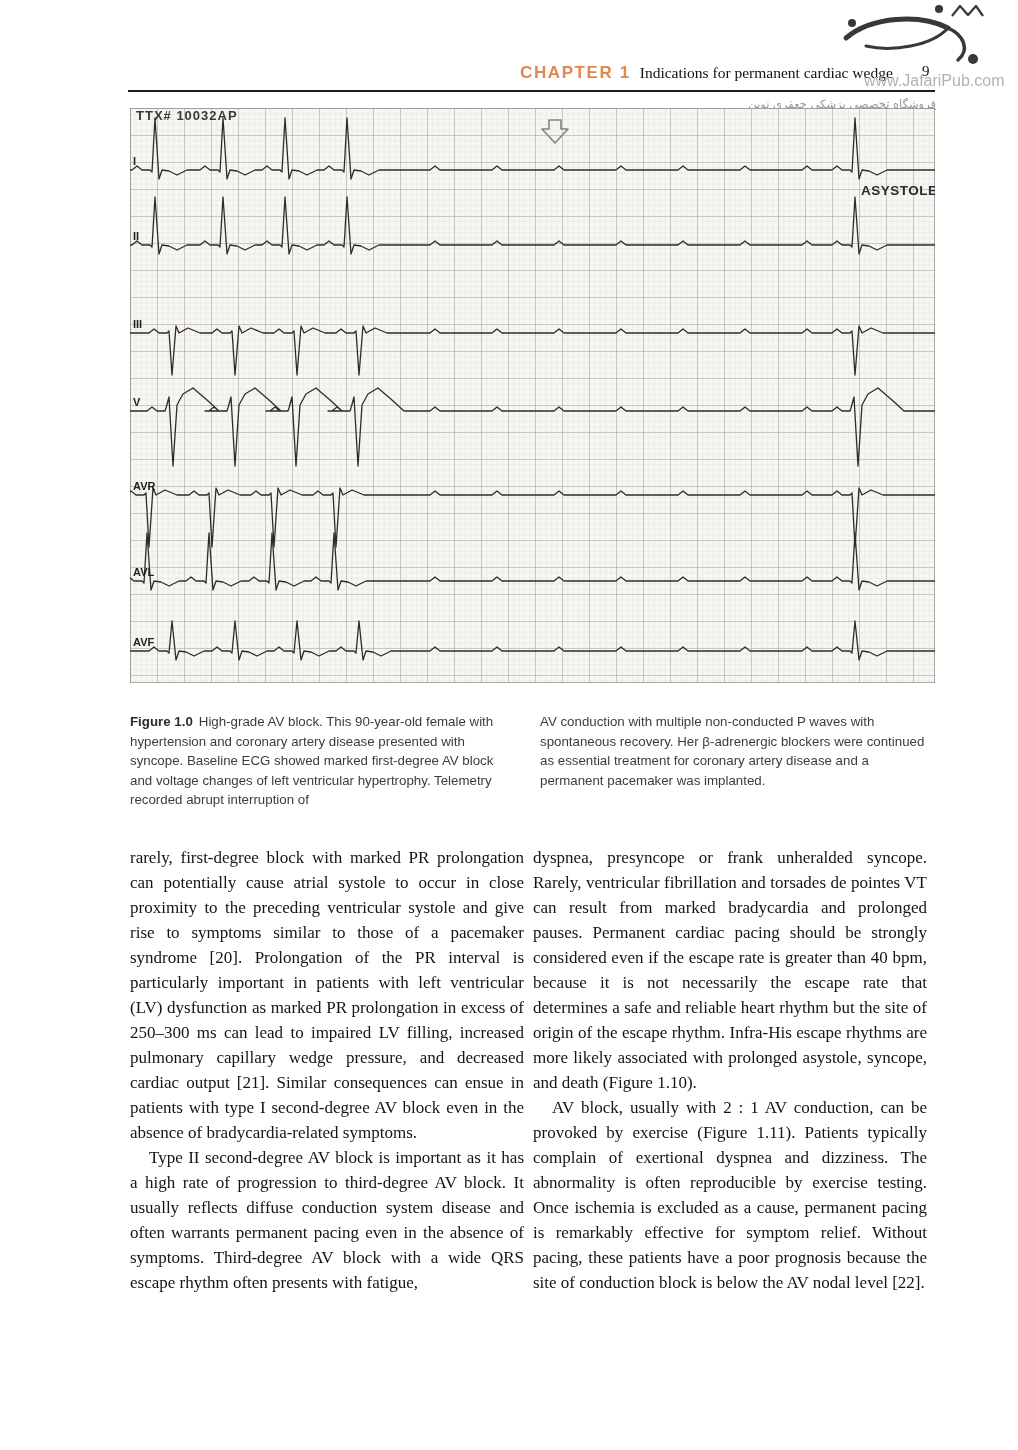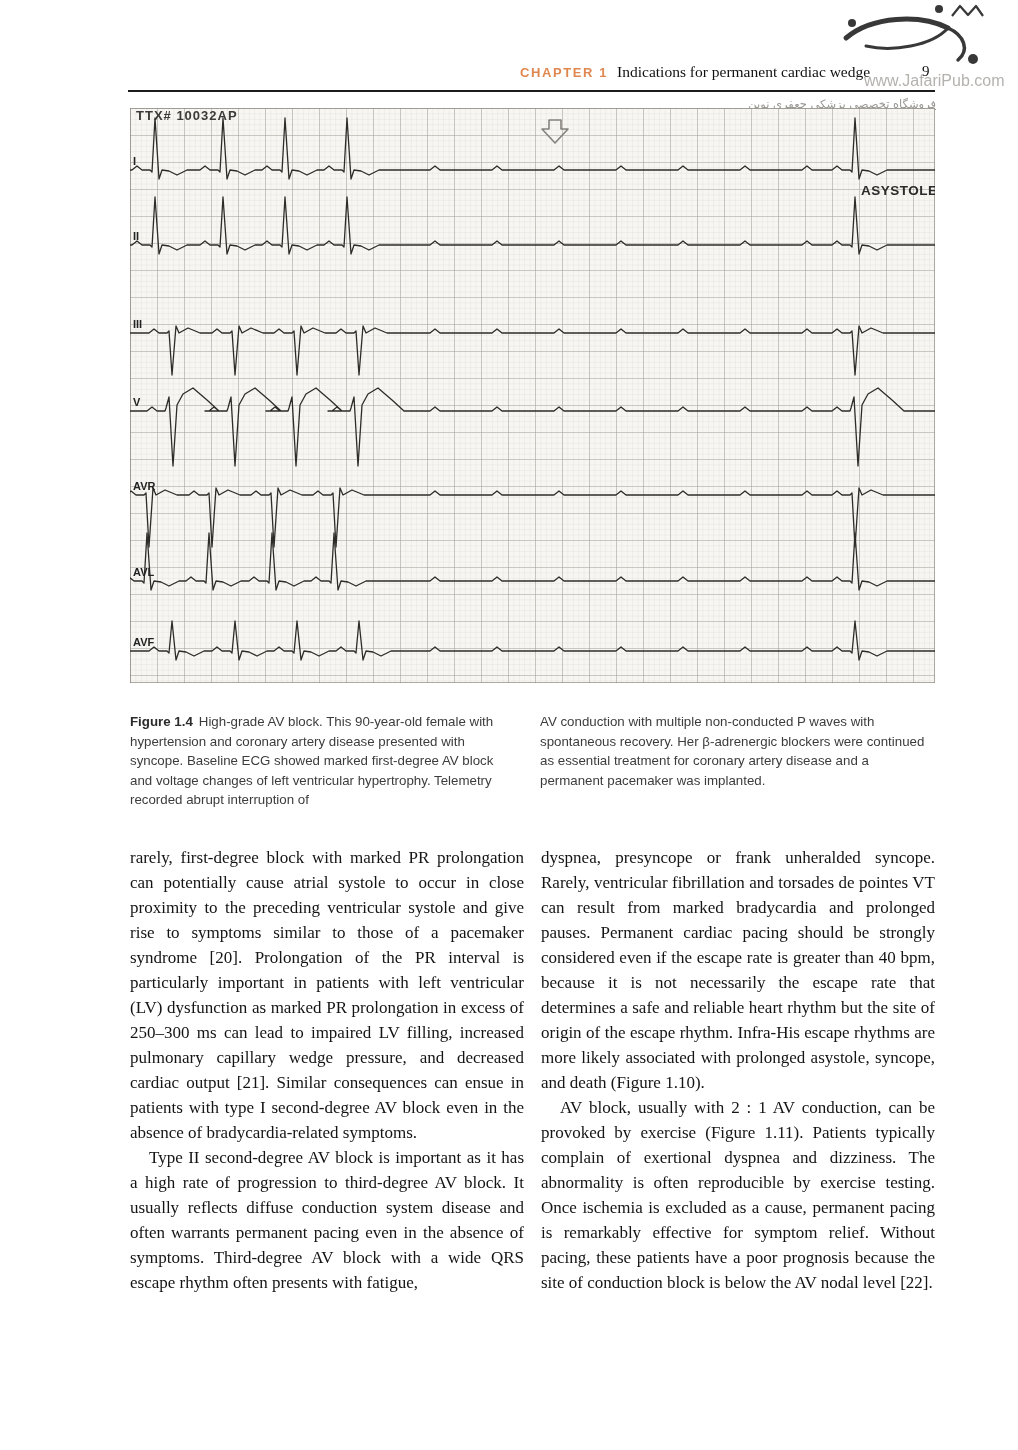--- a/index.html
+++ b/index.html
@@ -1,21 +1,21 @@
 <!DOCTYPE html>
 <html><head>
 <meta charset="utf-8">
 <style>
   html,body{margin:0;padding:0;background:#ffffff;}
   .page{position:relative;width:1018px;height:1450px;background:#ffffff;overflow:hidden;
         font-family:"Liberation Serif",serif;color:#141414;}
 
   
   .chapter-line{position:absolute;top:63px;left:520px;display:flex;align-items:baseline;white-space:nowrap;}
-  .chap{font-family:"Liberation Sans",sans-serif;font-weight:bold;font-size:13px;
+  .chap{font-family:"Liberation Sans",sans-serif;font-weight:bold;font-size:17px;
         letter-spacing:1.6px;color:#e0874f;margin-right:9px;}
   .chap-title{font-size:15.5px;color:#111;}
   .pgnum{position:absolute;top:63px;left:922px;font-size:15px;color:#111;}
   .header-rule{position:absolute;top:90px;left:128px;width:807px;height:2px;background:#1c1c1c;}
   .url-mark{position:absolute;top:72px;left:864px;font-family:"Liberation Sans",sans-serif;
             font-size:16px;color:#b4b2af;}
   .fa-mark{position:absolute;top:97px;left:0;width:936px;text-align:right;direction:rtl;
            font-family:"DejaVu Sans",sans-serif;font-size:11.5px;color:#9a9894;text-decoration:underline;}
   .logo{position:absolute;top:2px;left:836px;opacity:.85;}
 
@@ -30,21 +30,21 @@
 
   
   .caption{position:absolute;top:712px;left:130px;width:805px;display:flex;gap:30px;
            font-family:"Liberation Sans",sans-serif;font-size:13.3px;line-height:19.5px;color:#3c3c3c;}
   .caption p{margin:0;}
   .cap-left{width:380px;}
   .cap-right{width:395px;}
   .cap-label{font-weight:bold;color:#2b2b2b;margin-right:6px;}
 
   
-  .body-cols{position:absolute;top:845px;left:130px;width:805px;display:flex;gap:17px;}
+  .body-cols{position:absolute;top:845px;left:130px;width:805px;display:flex;gap:9px;}
   .col{width:394px;font-size:17px;line-height:25px;text-align:justify;color:#141414;}
   .col p{margin:0;}
   .col p.ind{text-indent:19px;}
 </style>
 </head>
 <body>
 
 <div class="page">
 
   <div class="logo">
@@ -97,21 +97,21 @@
           <path d="M0 473L-10 473L-6 473L-1 469L4 473L12 473L14 475L17 425L21 482L24 473L31 474L39 478L49 473L52 473L56 473L61 469L66 473L74 473L76 475L79 425L83 482L86 473L93 474L101 478L111 473L115 473L119 473L124 469L129 473L137 473L139 475L142 425L146 482L149 473L156 474L164 478L174 473L177 473L181 473L186 469L191 473L199 473L201 475L204 425L208 482L211 473L218 474L226 478L236 473L300 473L305 469L310 473L362 473L367 469L372 473L424 473L429 469L434 473L486 473L491 469L496 473L548 473L553 469L558 473L610 473L615 469L620 473L672 473L677 469L682 473L698 473L702 473L707 469L712 473L720 473L722 475L725 425L729 482L732 473L739 474L747 478L757 473L805 473" fill="none" stroke="#2e2c29" stroke-width="1.3" stroke-linejoin="round"></path>
           <text x="3" y="468" class="ecg-lead-label">AVL</text>
           <path d="M0 543L15 543L19 543L24 539L29 543L37 543L39 545L42 513L46 552L49 543L56 544L64 548L74 543L78 543L82 543L87 539L92 543L100 543L102 545L105 513L109 552L112 543L119 544L127 548L137 543L140 543L144 543L149 539L154 543L162 543L164 545L167 513L171 552L174 543L181 544L189 548L199 543L202 543L206 543L211 539L216 543L224 543L226 545L229 513L233 552L236 543L243 544L251 548L261 543L300 543L305 539L310 543L362 543L367 539L372 543L424 543L429 539L434 543L486 543L491 539L496 543L548 543L553 539L558 543L610 543L615 539L620 543L672 543L677 539L682 543L698 543L702 543L707 539L712 543L720 543L722 545L725 513L729 552L732 543L739 544L747 548L757 543L805 543" fill="none" stroke="#2e2c29" stroke-width="1.3" stroke-linejoin="round"></path>
           <text x="3" y="538" class="ecg-lead-label">AVF</text>
         </g>
       <text id="asys" class="ecg-asystole" x="731" y="87">ASYSTOLE</text>
     </svg>
   </figure>
 
   <div class="caption">
-    <p class="cap-left"><span class="cap-label">Figure 1.4</span><span>High-grade AV block. This 90-year-old female with hypertension and coronary artery disease presented with syncope. Baseline ECG showed marked first-degree AV block and voltage changes of left ventricular hypertrophy. Telemetry recorded abrupt interruption of</span></p>
+    <p class="cap-left"><span class="cap-label">Figure 1.0</span><span>High-grade AV block. This 90-year-old female with hypertension and coronary artery disease presented with syncope. Baseline ECG showed marked first-degree AV block and voltage changes of left ventricular hypertrophy. Telemetry recorded abrupt interruption of</span></p>
     <p class="cap-right">AV conduction with multiple non-conducted P waves with spontaneous recovery. Her β-adrenergic blockers were continued as essential treatment for coronary artery disease and a permanent pacemaker was implanted.</p>
   </div>
 
   <div class="body-cols">
     <div class="col">
       <p>rarely, first-degree block with marked PR prolongation can potentially cause atrial systole to occur in close proximity to the preceding ventricular systole and give rise to symptoms similar to those of a pacemaker syndrome [20]. Prolongation of the PR interval is particularly important in patients with left ventricular (LV) dysfunction as marked PR prolongation in excess of 250–300 ms can lead to impaired LV filling, increased pulmonary capillary wedge pressure, and decreased cardiac output [21]. Similar consequences can ensue in patients with type I second-degree AV block even in the absence of bradycardia-related symptoms.</p>
       <p class="ind">Type II second-degree AV block is important as it has a high rate of progression to third-degree AV block. It usually reflects diffuse conduction system disease and often warrants permanent pacing even in the absence of symptoms. Third-degree AV block with a wide QRS escape rhythm often presents with fatigue,</p>
     </div>
     <div class="col">
       <p>dyspnea, presyncope or frank unheralded syncope. Rarely, ventricular fibrillation and torsades de pointes VT can result from marked bradycardia and prolonged pauses. Permanent cardiac pacing should be strongly considered even if the escape rate is greater than 40 bpm, because it is not necessarily the escape rate that determines a safe and reliable heart rhythm but the site of origin of the escape rhythm. Infra-His escape rhythms are more likely associated with prolonged asystole, syncope, and death (Figure 1.10).</p>

